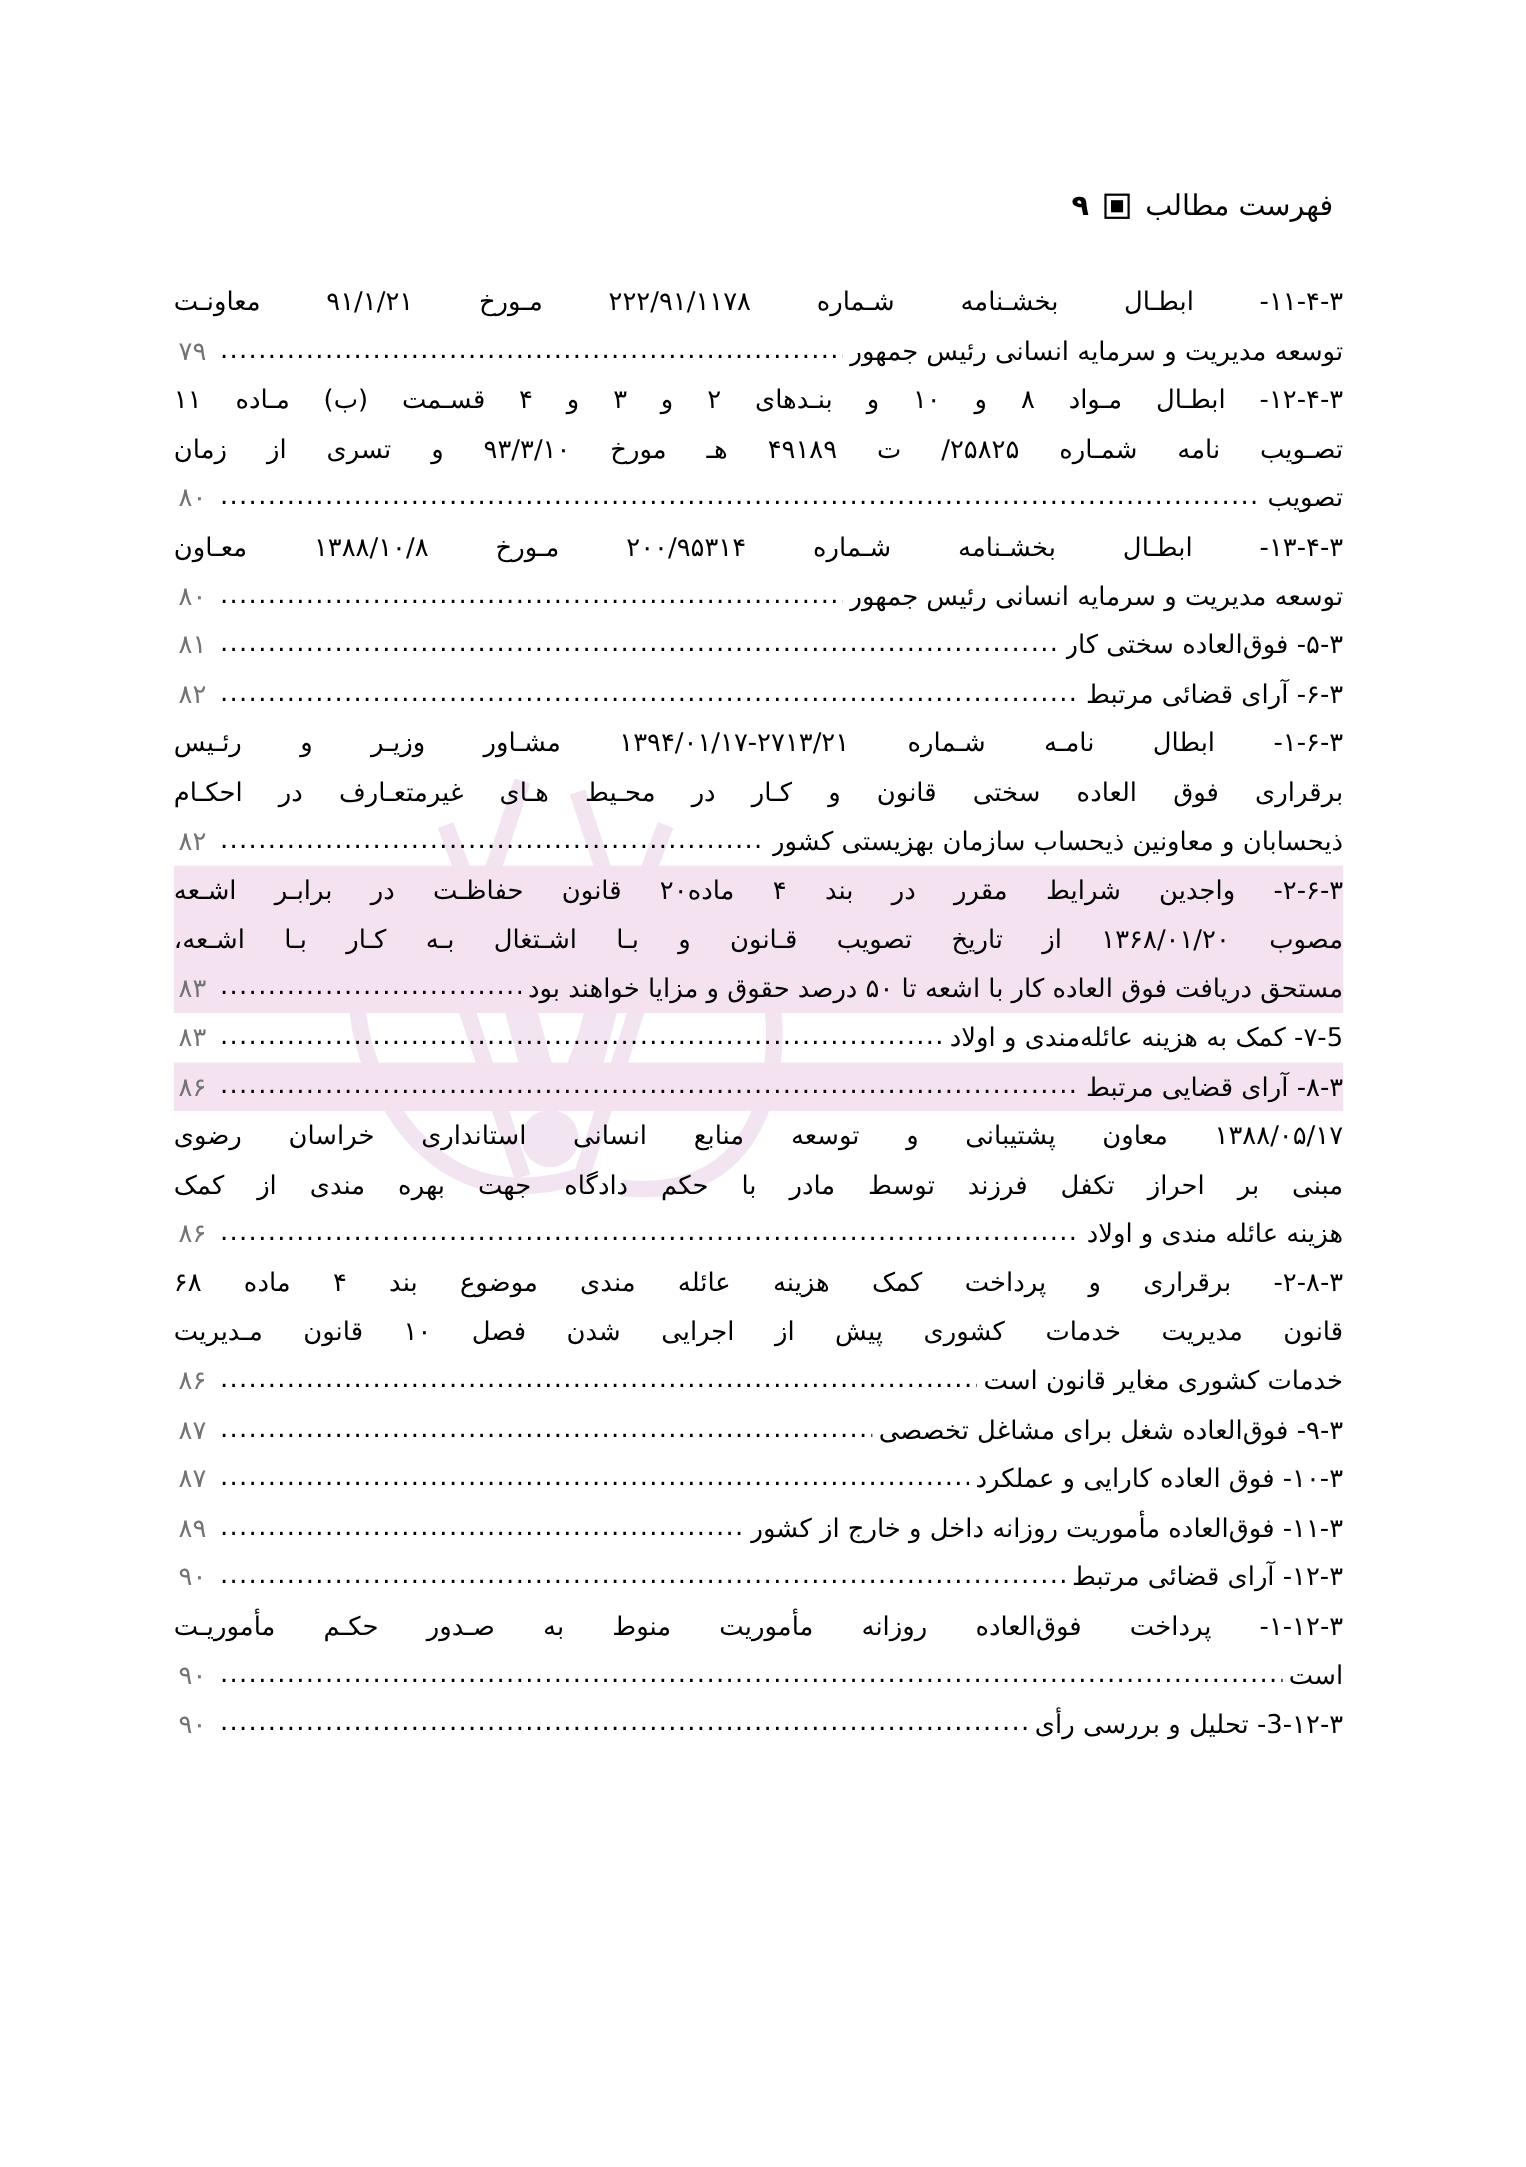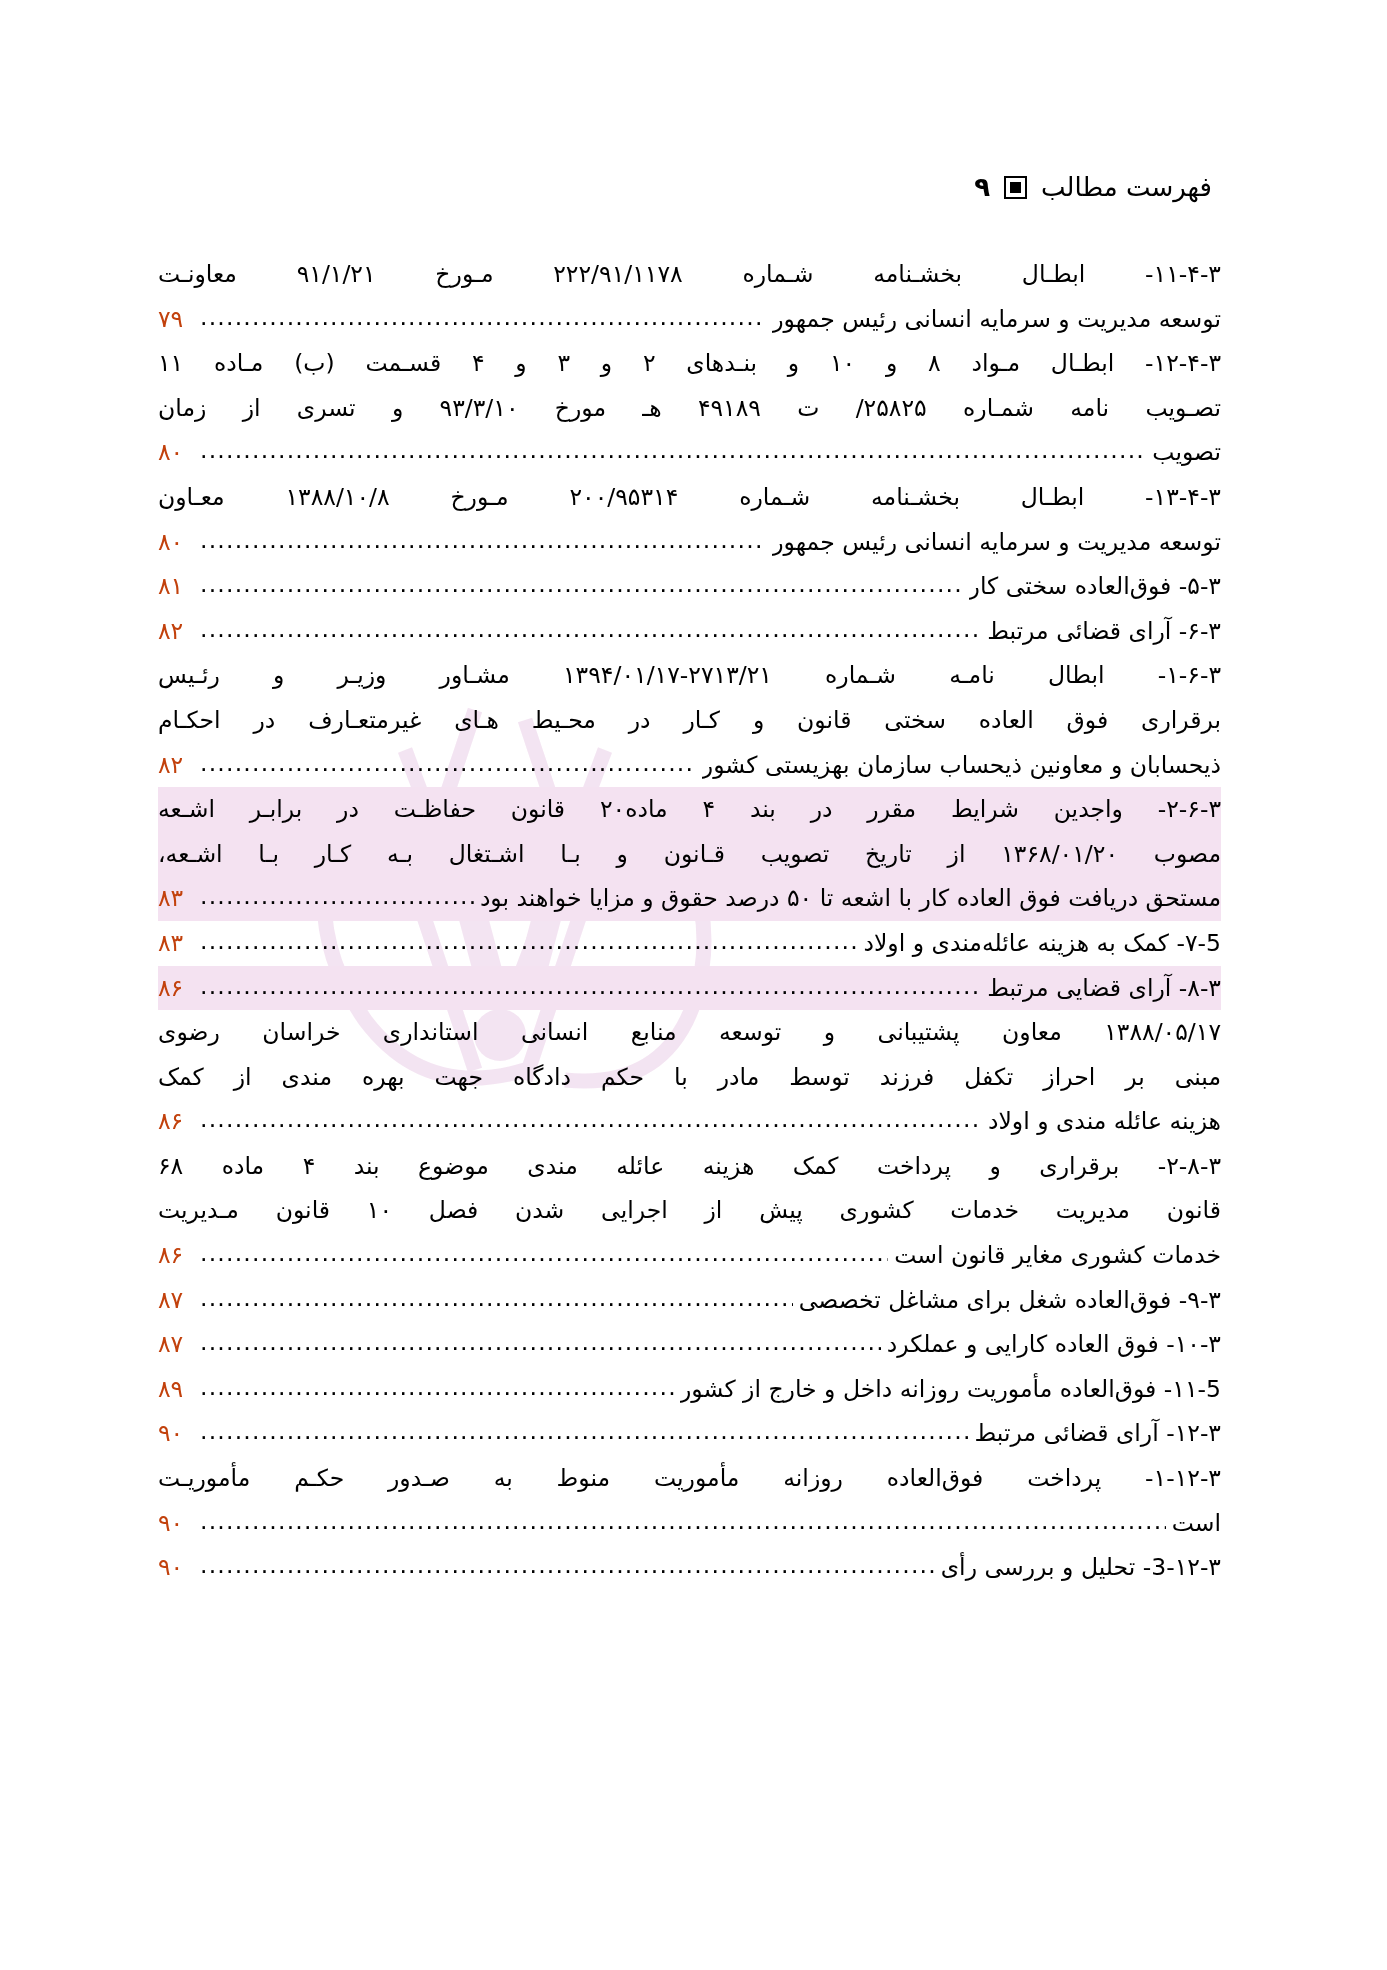--- a/index.html
+++ b/index.html
@@ -126,22 +126,22 @@
     font-size: 23.5px;
     letter-spacing: 1.2px;
     margin: 0 6px 0 8px;
     direction: ltr;
     text-align: left;
     transform: translateY(-2px);
   }
   .pg {
     flex: 0 0 auto;
     font-size: 23.5px;
-    color: #c2410c;
-    text-align: left;
+    color: #737373;
+    text-align: center;
     min-width: 34px;
     direction: ltr;
   }
 </style>
 </head>
 <body>
 
 <div class="page">
 
   <div class="watermark">
@@ -291,21 +291,21 @@
       </div>
       <div class="entry">
         <div class="line tail">
           <span class="txt">۱۰-۳- فوق العاده کارایی و عملکرد</span>
           <span class="leader">..........................................................................................................................</span>
           <span class="pg">۸۷</span>
         </div>
       </div>
       <div class="entry">
         <div class="line tail">
-          <span class="txt">۱۱-5- فوق‌العاده مأموریت روزانه داخل و خارج از کشور</span>
+          <span class="txt">۱۱-۳- فوق‌العاده مأموریت روزانه داخل و خارج از کشور</span>
           <span class="leader">..........................................................................................................................</span>
           <span class="pg">۸۹</span>
         </div>
       </div>
       <div class="entry">
         <div class="line tail">
           <span class="txt">۱۲-۳- آرای قضائی مرتبط</span>
           <span class="leader">..........................................................................................................................</span>
           <span class="pg">۹۰</span>
         </div>

